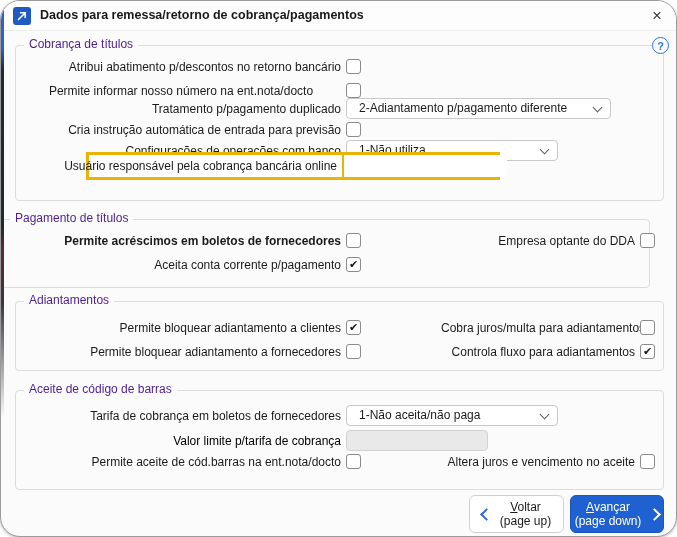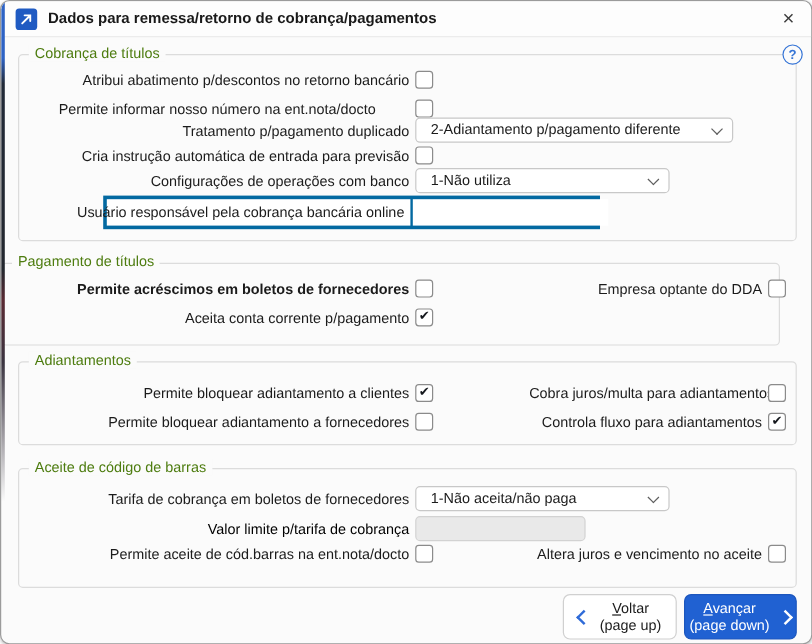--- a/index.html
+++ b/index.html
@@ -1,51 +1,51 @@
 <!DOCTYPE html>
 <html><head>
 <meta charset="utf-8">
 <style>
   html,body { margin:0; padding:0; background:#ffffff; }
   * { box-sizing:border-box; }
   .stage { position:relative; width:677px; height:537px; font-family:"Liberation Sans","DejaVu Sans",sans-serif; font-size:12px; color:#1b1b1b; }
   .window { position:absolute; left:0; top:0; width:677px; height:537px; background:#fbfbfb;
-            border:1px solid #9b9b9b; border-radius:8px; box-shadow:0 1px 3px rgba(0,0,0,.25); overflow:hidden; }
+            border:1px solid #9b9b9b; border-radius:20px; box-shadow:0 1px 3px rgba(0,0,0,.25); overflow:hidden; }
   .edge-sliver { position:absolute; left:0; top:0; width:3px; height:430px; z-index:20;
             background:linear-gradient(to bottom,#2e63c5 0%,#2e63c5 11%,#222a38 16%,#23272e 52%,#5a2a33 58%,#3a3440 70%,rgba(0,0,0,0) 97%); }
   
   .titlebar { position:absolute; left:0; top:0; width:100%; height:30px; background:#fdfdfd; border-bottom:1px solid #ececec; }
   .app-icon { position:absolute; left:12px; top:6px; width:18px; height:18px; background:#1f5ac2; border-radius:3px; }
   .title-text { position:absolute; left:39px; top:7px; font-size:12.5px; font-weight:600; color:#191919; }
   .close-btn { position:absolute; left:643px; top:4px; width:26px; height:22px; display:flex; align-items:center; justify-content:center;
                font-size:17px; color:#3c3c3c; cursor:default; }
   
   .group { position:absolute; border:1px solid #dcdcdc; border-radius:4px; background:transparent; }
-  .legend { position:absolute; top:-9px; left:8px; background:#fbfbfb; padding:0 5px; color:#4d7c0f; white-space:nowrap; }
+  .legend { position:absolute; top:-9px; left:8px; background:#fbfbfb; padding:0 5px; color:#4c1d95; white-space:nowrap; }
   .g1 { left:14px; top:44px;  width:649px; height:156px; }
   .g2 { left:0; top:218px; width:649px; height:69px;  }
   .g3 { left:14px; top:300px; width:649px; height:70px;  }
   .g4 { left:14px; top:389px; width:649px; height:100px; }
   
   .lbl { position:absolute; height:16px; line-height:16px; text-align:right; white-space:nowrap; color:#1b1b1b; }
   .lbl-l { left:20px;  width:320px; }
   .lbl-r { left:440px; width:194px; }
   .lbl-gray { color:#000000; }
   .cb { position:absolute; width:15px; height:15px; background:#ffffff; border:1px solid #8b8b8b; border-radius:3px;
         display:flex; align-items:center; justify-content:center; font-size:11px; line-height:1; color:#15181d; }
   .cb-l { left:345px; } .cb-r { left:639px; }
   .dd { position:absolute; left:345px; height:21px; background:#ffffff; border:1px solid #c8c8c8; border-radius:4px;
         padding:0 22px 0 12px; line-height:19px; white-space:nowrap; overflow:hidden; }
   .dd-chev { position:absolute; right:9px; top:5px; width:7px; height:7px;
              border-left:1.5px solid #5f5f5f; border-bottom:1.5px solid #5f5f5f; transform:rotate(-45deg); }
   .txt { position:absolute; height:21px; border:1px solid #c8c8c8; border-radius:4px; background:#fff; padding:0 5px;
          font-family:inherit; font-size:12px; color:#1b1b1b; }
   .txt:disabled { background:#e9e9e9; border-color:#d2d2d2; }
   
-  .hl { position:absolute; left:85px; top:162px; width:414px; height:28px; background:#0369a1; display:flex; padding:3px; gap:2px; }
+  .hl { position:absolute; left:85px; top:151px; width:414px; height:28px; background:#eab308; display:flex; padding:3px; gap:2px; }
   .hl-label { width:253px; background:#ffffff; display:flex; align-items:center; justify-content:flex-end; padding-right:5px; white-space:nowrap; }
   .hl-input { flex:1; border:none; outline:none; background:#ffffff; font-family:inherit; font-size:12px; padding:0 4px; }
   
   .help { position:absolute; left:651px; top:36px; width:17px; height:17px; border:1.5px solid #3574d6; border-radius:50%;
           background:#fbfbfb; color:#3574d6; font-size:11px; font-weight:bold; display:flex; align-items:center; justify-content:center; z-index:5; }
   
   .btn { position:absolute; top:494px; height:38px; border-radius:6px; display:flex; align-items:center; justify-content:center; gap:9px; cursor:default; }
   .btn-voltar  { left:468px; width:95px; background:#ffffff; border:1px solid #d0d0d0; color:#1b1b1b; }
   .btn-avancar { left:569px; width:94px; background:#2061d2; border:1px solid #1c56bd; color:#ffffff; }
   .btn-lines { display:flex; flex-direction:column; align-items:center; line-height:14px; }

